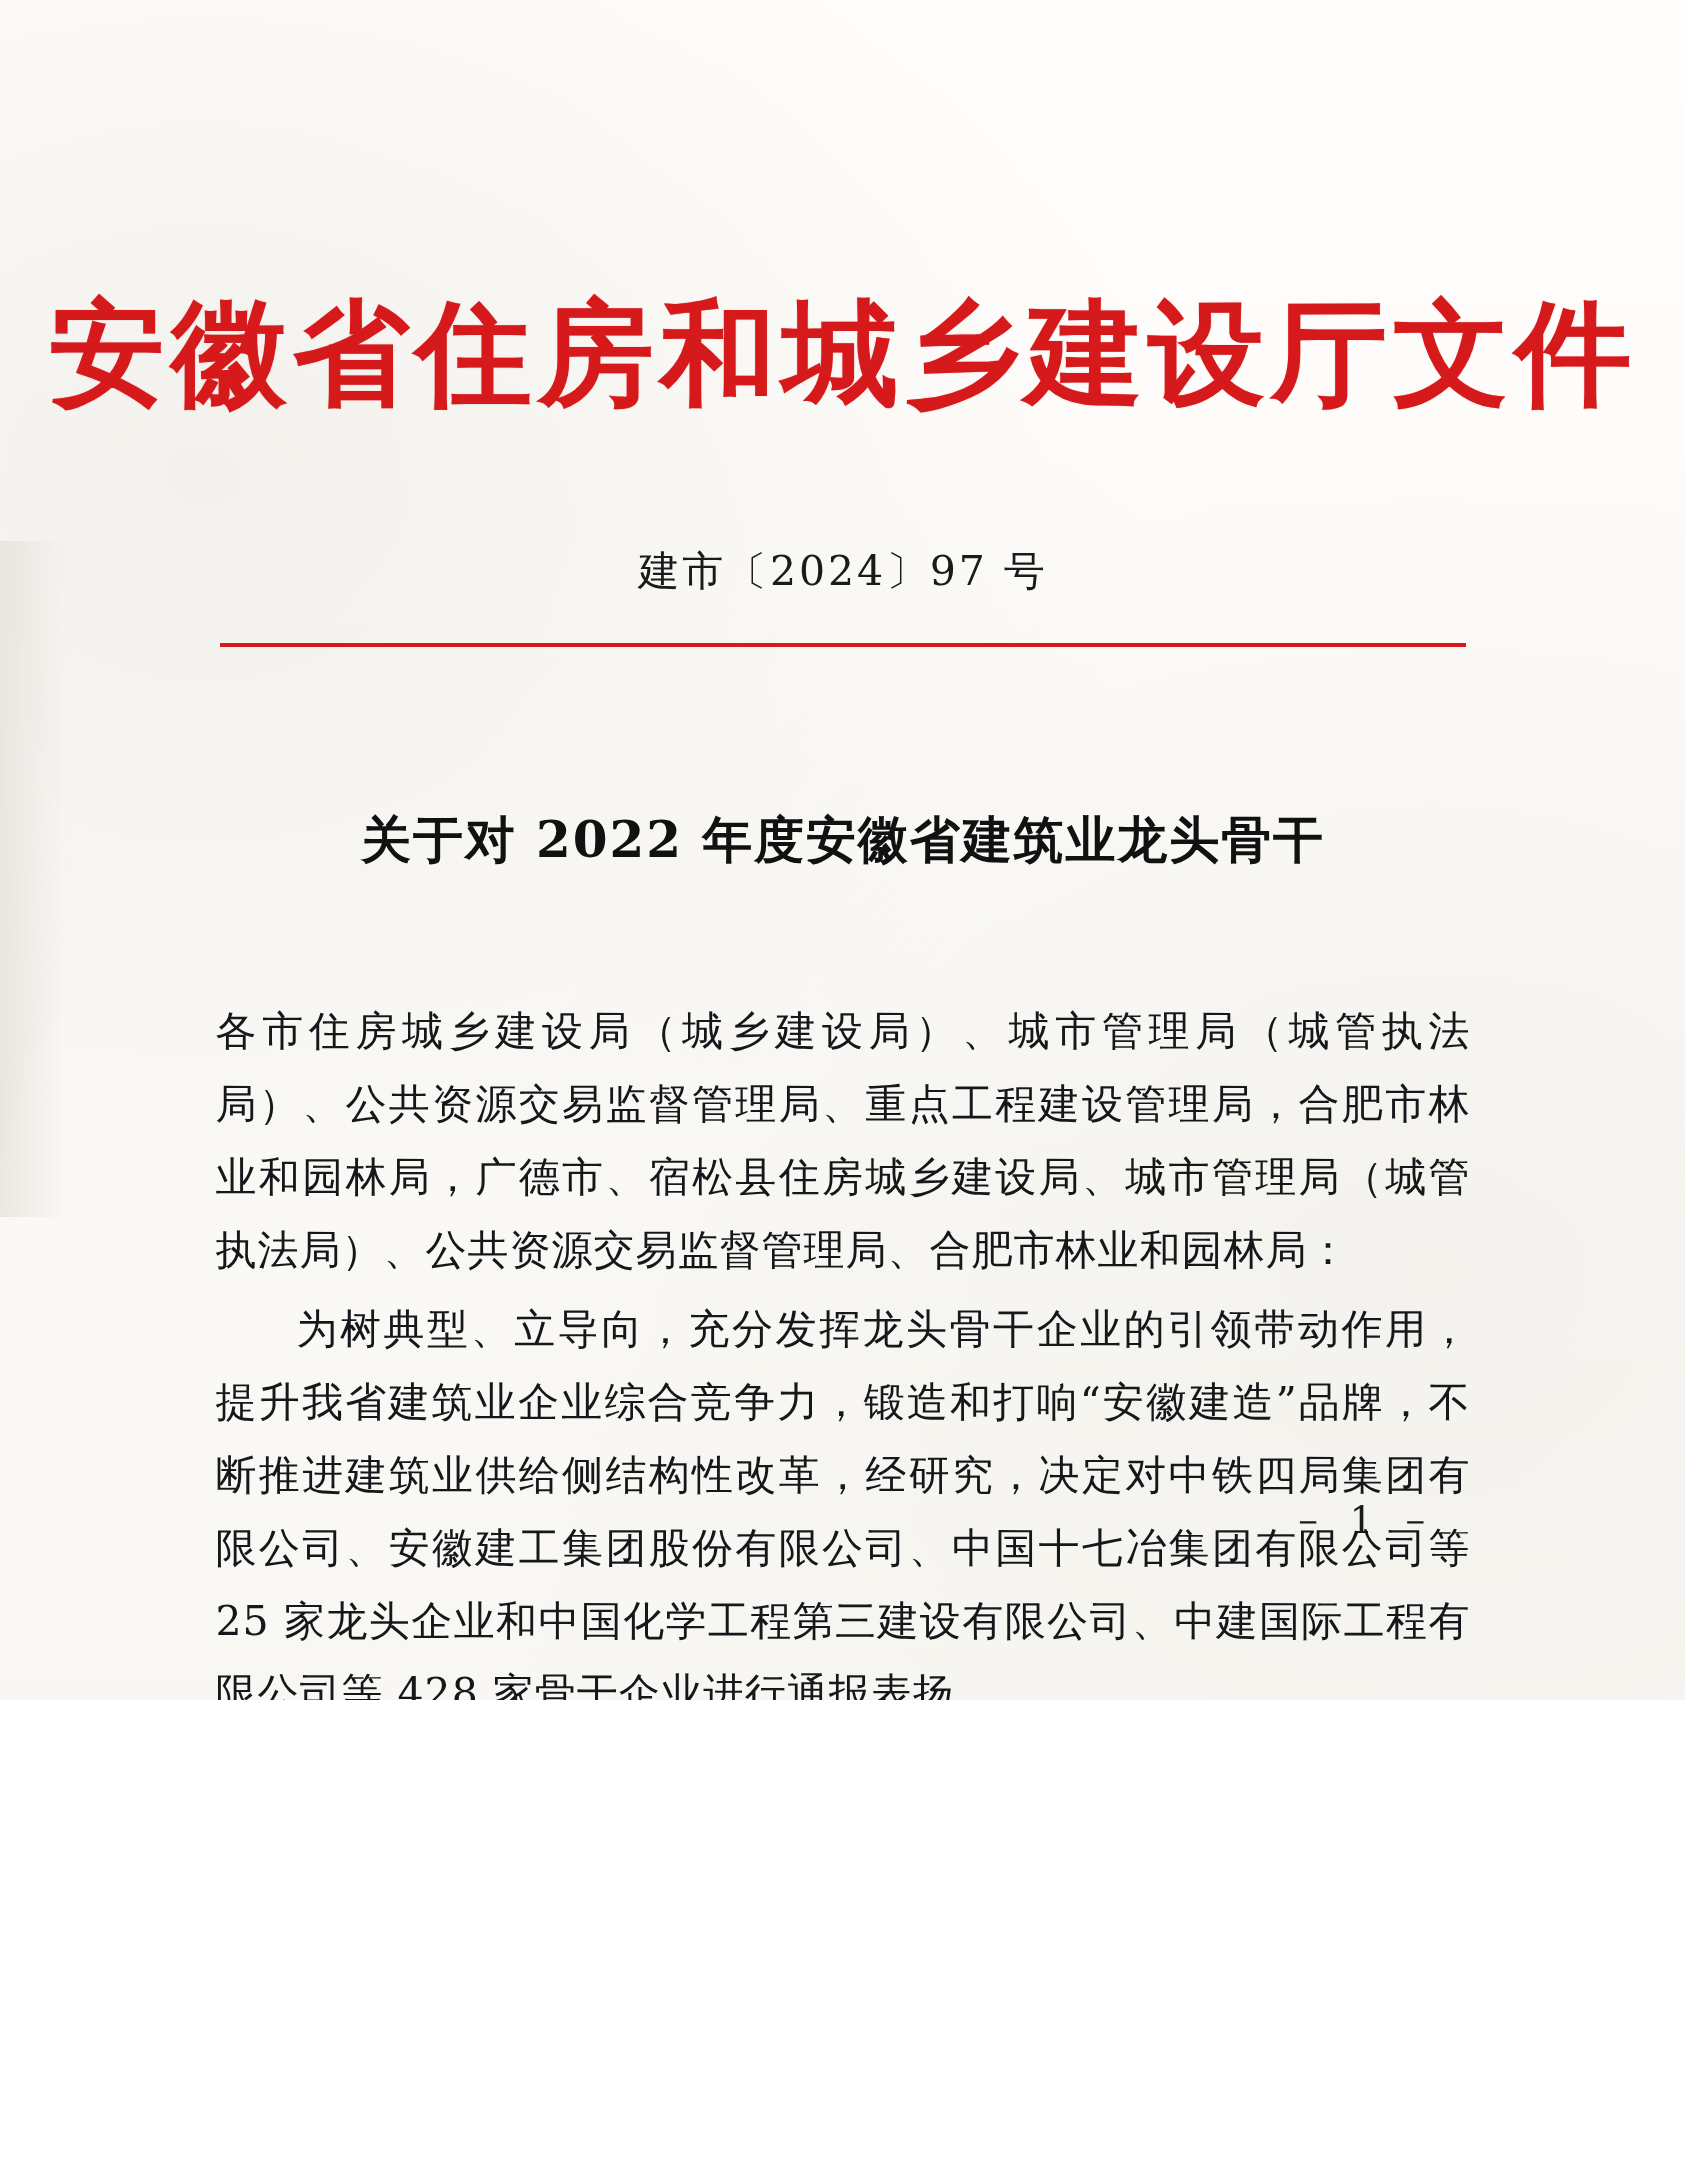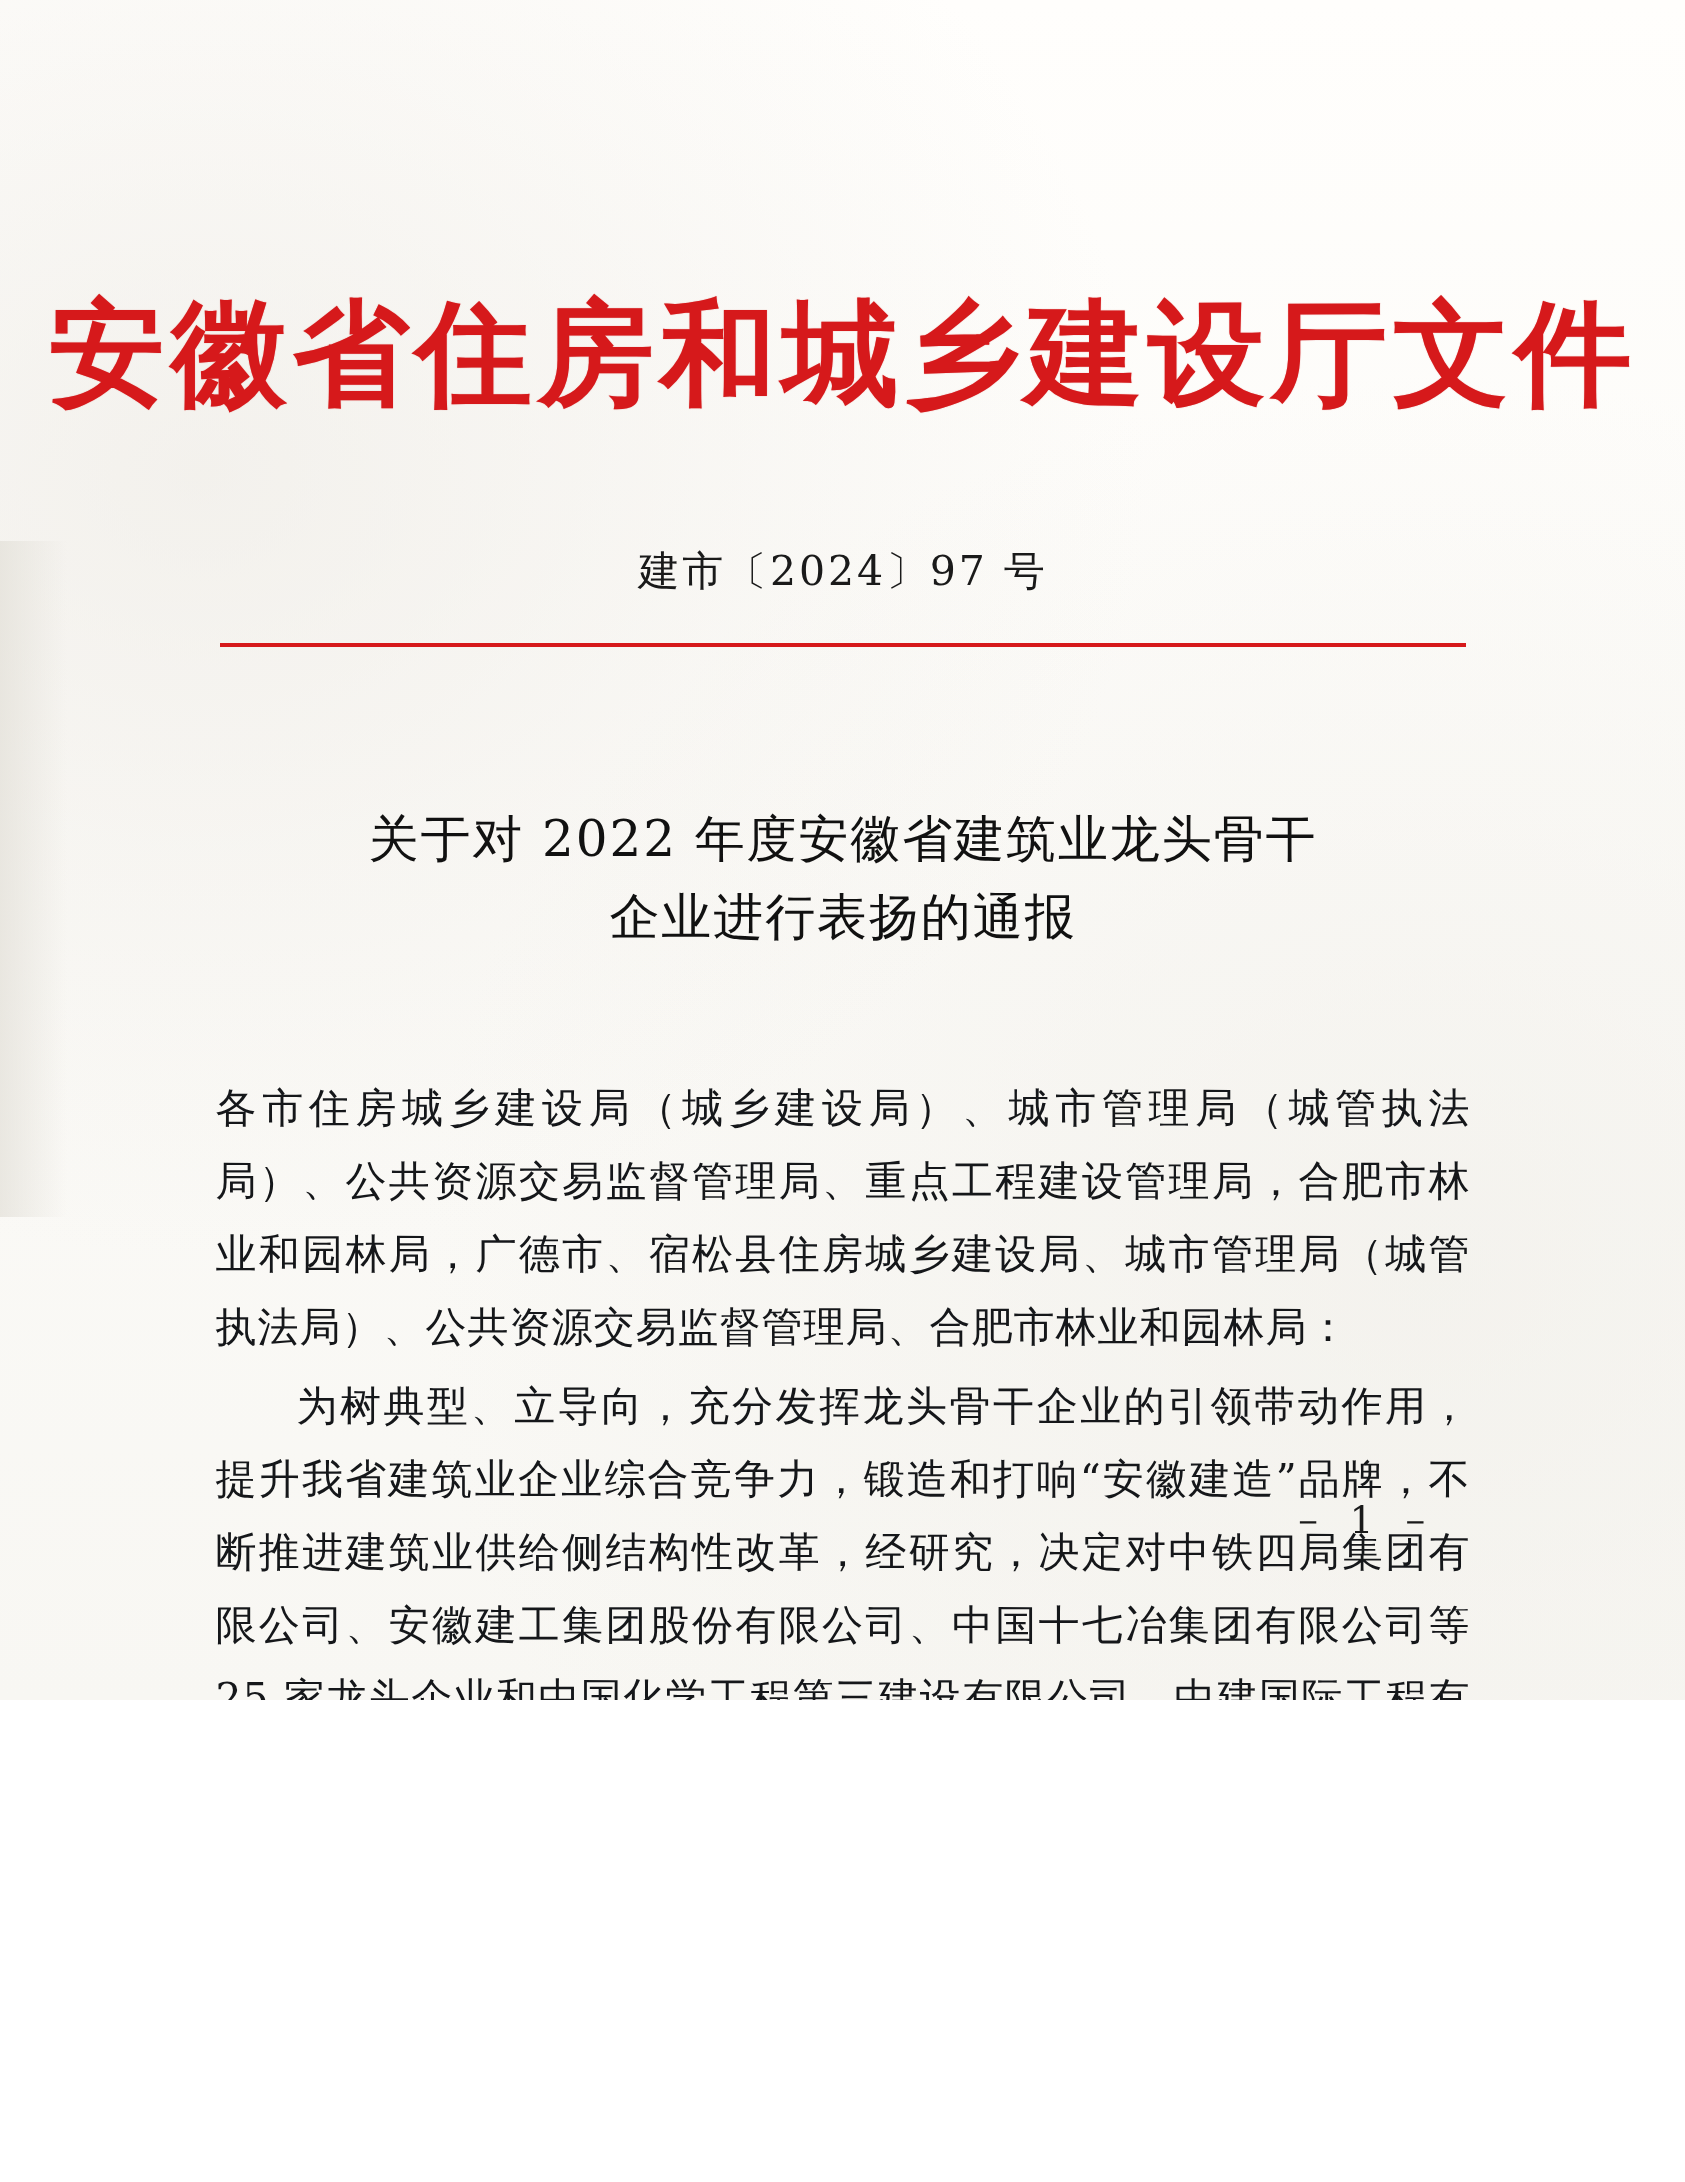--- a/index.html
+++ b/index.html
@@ -60,21 +60,21 @@
     width: 1246px;
     height: 4.8px;
     background: #d6191b;
   }
 
   
   .doc-title {
     margin-top: 154px;
     text-align: center;
     font-family: "DejaVu Serif", "Liberation Serif", serif;
-    font-weight: normal;
+    font-weight: bold;
     font-size: 50px;
     line-height: 1.55;
     letter-spacing: 1.9px;
     color: #111;
   }
   .doc-title .line {
     display: block;
   }
 
   
@@ -132,21 +132,20 @@
   <div class="content">
 
     <div class="doc-header">
       <div class="doc-org-title">安徽省住房和城乡建设厅文件</div>
       <div class="doc-number">建市〔2024〕97 号</div>
       <div class="red-rule"></div>
     </div>
 
     <div class="doc-title">
       <span class="line">关于对 2022 年度安徽省建筑业龙头骨干</span>
-      <span class="line">企业进行表扬的通报</span>
     </div>
 
     <div class="doc-body">
       <p>各市住房城乡建设局（城乡建设局）、城市管理局（城管执法局）、公共资源交易监督管理局、重点工程建设管理局，合肥市林业和园林局，广德市、宿松县住房城乡建设局、城市管理局（城管执法局）、公共资源交易监督管理局、合肥市林业和园林局：</p>
       <p class="indent">为树典型、立导向，充分发挥龙头骨干企业的引领带动作用，提升我省建筑业企业综合竞争力，锻造和打响“安徽建造”品牌，不断推进建筑业供给侧结构性改革，经研究，决定对中铁四局集团有限公司、安徽建工集团股份有限公司、中国十七冶集团有限公司等 25 家龙头企业和中国化学工程第三建设有限公司、中建国际工程有限公司等 428 家骨干企业进行通报表扬。</p>
     </div>
 
   </div>
 
   <div class="page-number">－ 1 －</div>

